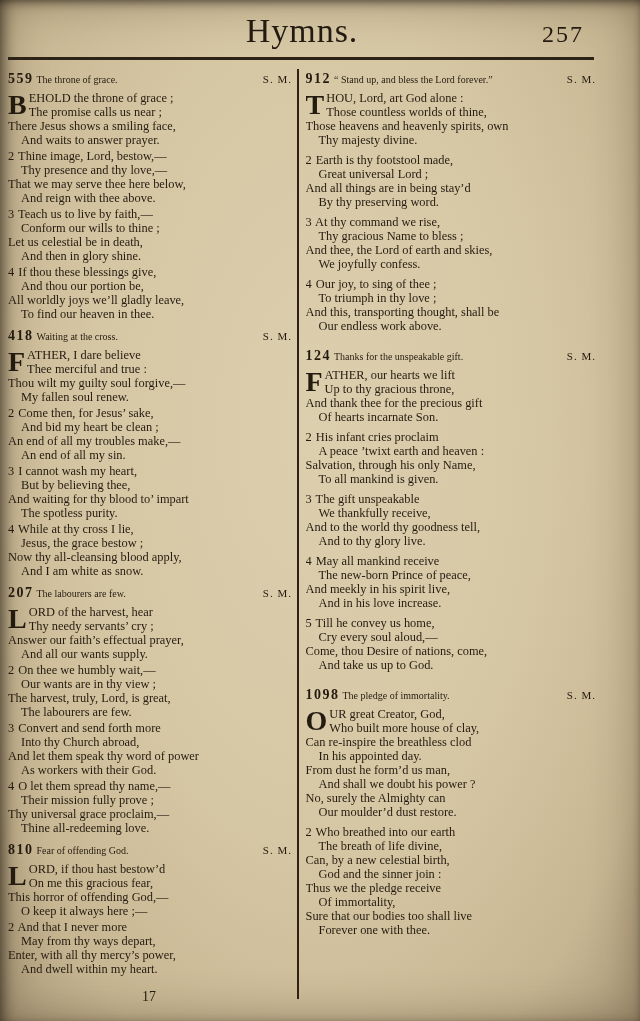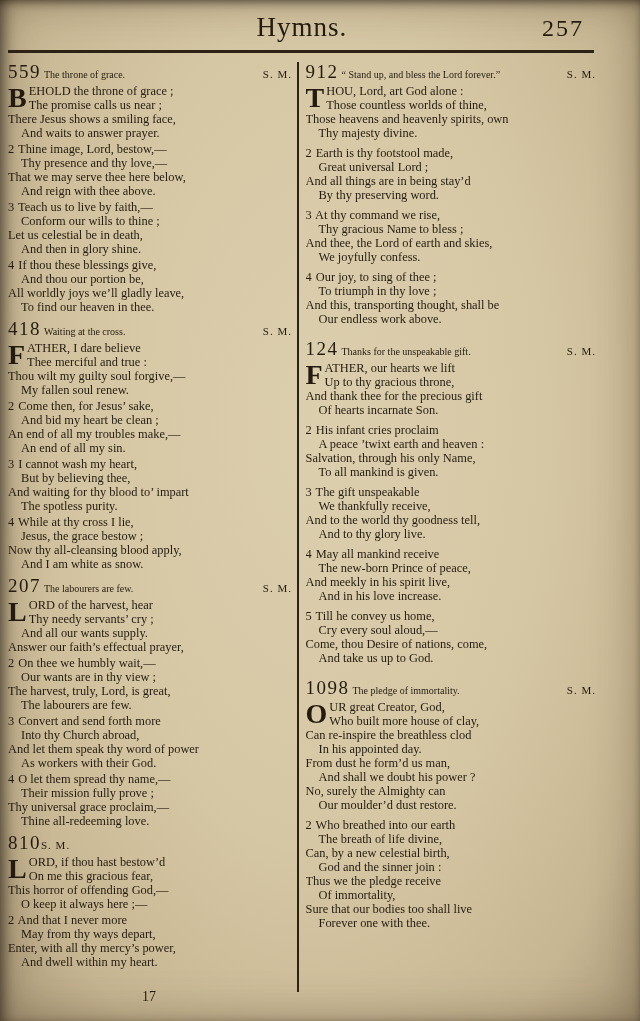--- a/index.html
+++ b/index.html
@@ -15,38 +15,38 @@
     overflow:hidden;
     font-family:"Liberation Serif", serif;
     color:#241b10;
   }
   .header {
     padding:12px 44px 0 8px;
     display:grid;
     grid-template-columns:1fr auto 1fr;
     align-items:baseline;
   }
-  .header-title { text-align:left; font-size:27px; letter-spacing:1px; }
+  .header-title { text-align:left; font-size:34px; letter-spacing:1px; }
   .header-page-num { text-align:right; font-size:24px; padding-right:12px; letter-spacing:2px; }
   .rule { height:2.5px; background:#2c2215; margin:7px 46px 0 8px; }
   .columns {
     display:flex;
     padding:7px 44px 0 8px;
     height:932px;
     overflow:hidden;
   }
   .col { overflow:hidden; }
   .col-left  { flex:0 0 284px; }
   .divider   { flex:0 0 1.5px; background:#2c2215; margin:2px 7px 0 5px; }
   .col-right { flex:1; }
 
   .hymn { margin-bottom:5px; }
   .col-right .hymn { margin-bottom:13px; }
   .hymn-head { display:flex; align-items:baseline; margin:2px 0 2px; }
-  .hymn-num { font-size:19px; font-weight:normal; letter-spacing:1.5px; line-height:20px; }
+  .hymn-num { font-size:14px; font-weight:bold; letter-spacing:1.5px; line-height:20px; }
   .hymn-title { flex:1; font-size:10px; padding:0 3px; }
   .hymn-meter { font-size:11px; letter-spacing:1px; }
 
   .stanza { margin-bottom:2px; }
   .col-right .stanza { margin-bottom:6px; }
   .line { font-size:12.4px; line-height:14px; white-space:nowrap; }
   .line.indent { padding-left:13px; }
   .vnum { padding-right:1px; }
   .dropcap {
     float:left;
@@ -138,22 +138,22 @@
         </section>
         <section class="hymn">
           <div class="hymn-head">
             <span class="hymn-num">207</span>
             <span class="hymn-title">The labourers are few.</span>
             <span class="hymn-meter">S. M.</span>
           </div>
           <div class="stanza">
             <div class="line"><span class="dropcap">L</span>ORD of the harvest, hear</div>
             <div class="line indent">Thy needy servants’ cry ;</div>
+            <div class="line">Answer our faith’s effectual prayer,</div>
             <div class="line indent">And all our wants supply.</div>
-            <div class="line">Answer our faith’s effectual prayer,</div>
           </div>
           <div class="stanza">
             <div class="line"><span class="vnum">2</span> On thee we humbly wait,—</div>
             <div class="line indent">Our wants are in thy view ;</div>
             <div class="line">The harvest, truly, Lord, is great,</div>
             <div class="line indent">The labourers are few.</div>
           </div>
           <div class="stanza">
             <div class="line"><span class="vnum">3</span> Convert and send forth more</div>
             <div class="line indent">Into thy Church abroad,</div>
@@ -163,20 +163,21 @@
           <div class="stanza">
             <div class="line"><span class="vnum">4</span> O let them spread thy name,—</div>
             <div class="line indent">Their mission fully prove ;</div>
             <div class="line">Thy universal grace proclaim,—</div>
             <div class="line indent">Thine all-redeeming love.</div>
           </div>
         </section>
         <section class="hymn">
           <div class="hymn-head">
             <span class="hymn-num">810</span>
+            <span class="hymn-title">Fear of offending God.</span>
             <span class="hymn-meter">S. M.</span>
           </div>
           <div class="stanza">
             <div class="line"><span class="dropcap">L</span>ORD, if thou hast bestow’d</div>
             <div class="line indent">On me this gracious fear,</div>
             <div class="line">This horror of offending God,—</div>
             <div class="line indent">O keep it always here ;—</div>
           </div>
           <div class="stanza">
             <div class="line"><span class="vnum">2</span> And that I never more</div>

